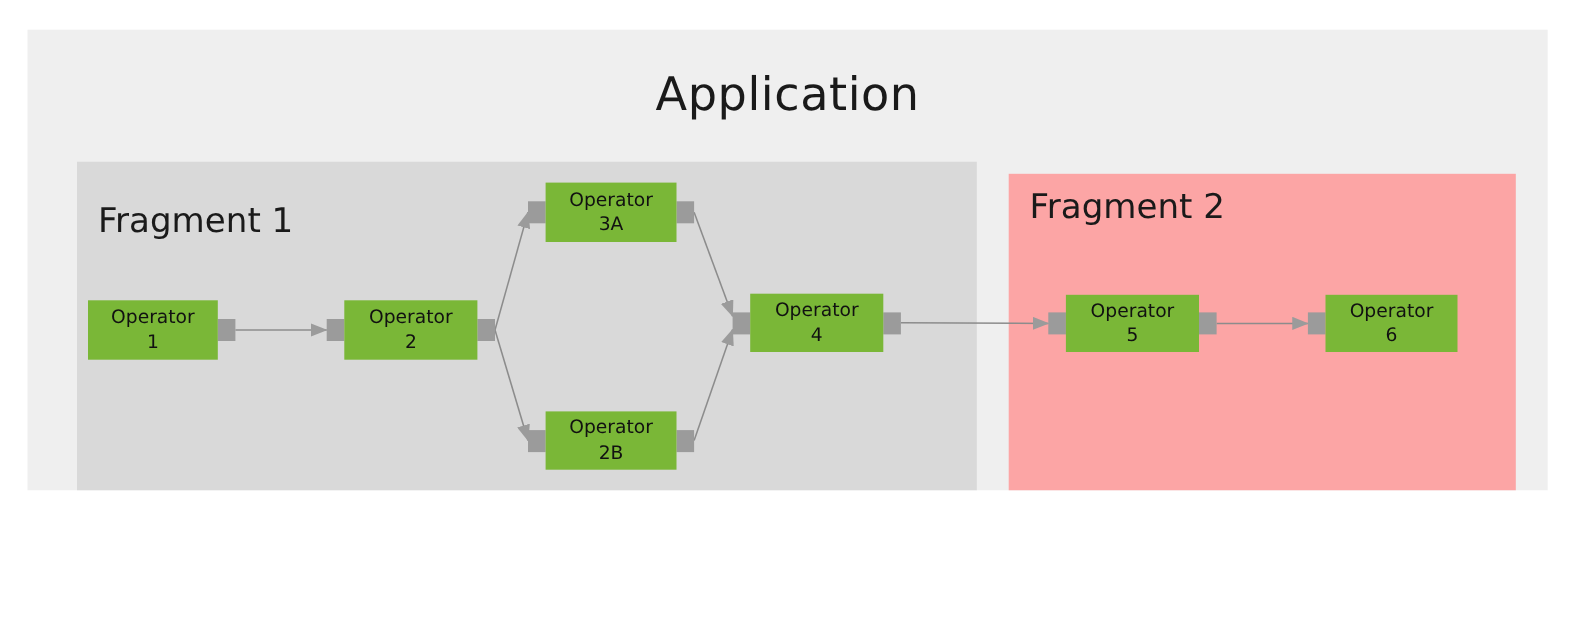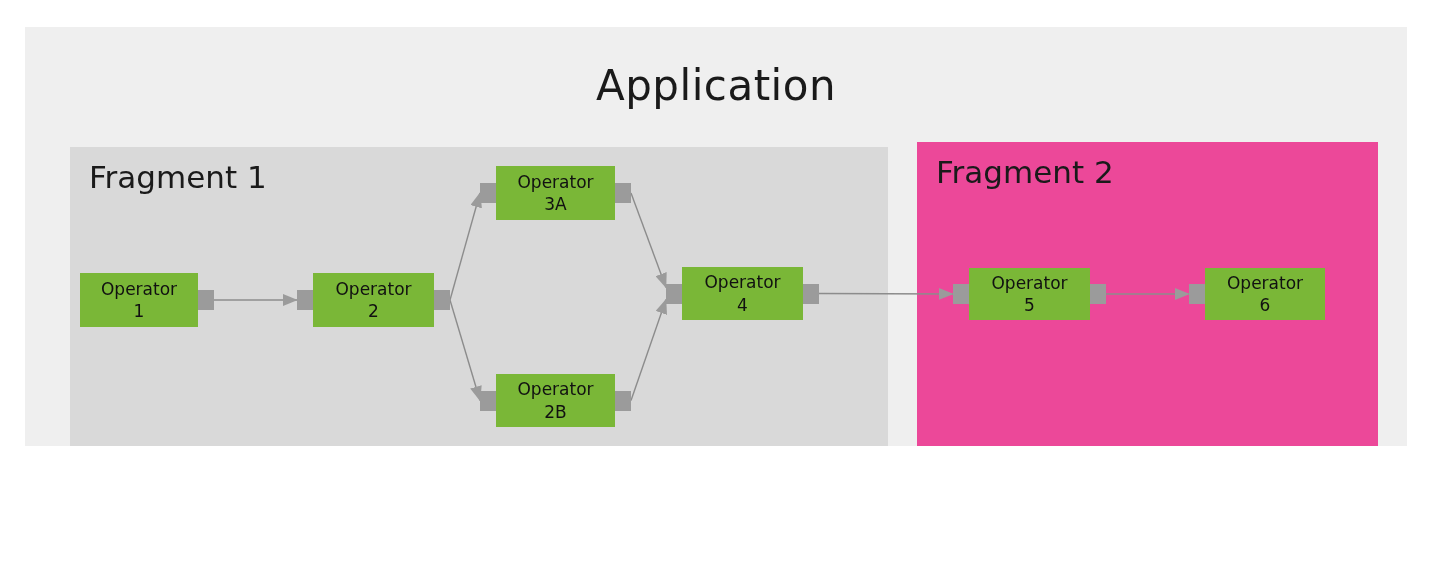--- a/index.html
+++ b/index.html
@@ -60,23 +60,23 @@
   }
 </style>
 </head>
 <body>
 
 <div id="stage" style="background: rgb(255, 255, 255);">
   <div class="app-box" id="app-box" style="left: 25px; top: 27px; width: 1382px; height: 501px; background: rgb(239, 239, 239);">
     <div class="app-title" style="top: 34px; color: rgb(26, 26, 26);">Application</div>
   </div>
   <div class="fragment" style="left: 70px; top: 147px; width: 818px; height: 310px; background: rgb(217, 217, 217);">
-      <div class="fragment-label" style="color: rgb(26, 26, 26);">Fragment 1</div>
+      <div class="fragment-label" style="color: rgb(26, 26, 26); margin-top: 24px;">Fragment 1</div>
     </div>
-    <div class="fragment" style="left: 917px; top: 142px; width: 461px; height: 310px; background: #ec4899;">
+    <div class="fragment" style="left: 917px; top: 158px; width: 461px; height: 310px; background: #fca5a5;">
       <div class="fragment-label" style="color: rgb(26, 26, 26);">Fragment 2</div>
     </div>
     <svg id="edge-layer" width="1440" height="561">
     <defs>
       <marker id="arrowhead" viewBox="0 0 10 8" refX="9.5" refY="4" markerWidth="15" markerHeight="12" orient="auto" markerUnits="userSpaceOnUse">
         <path d="M0,0 L10,4 L0,8 Z" fill="#9b9b9b"></path>
       </marker>
     </defs>
   <line x1="214" y1="300" x2="297" y2="300" stroke="#8c8c8c" stroke-width="1.4" marker-end="url(#arrowhead)"></line>
       <line x1="450" y1="300" x2="480" y2="193" stroke="#8c8c8c" stroke-width="1.4" marker-end="url(#arrowhead)"></line>

